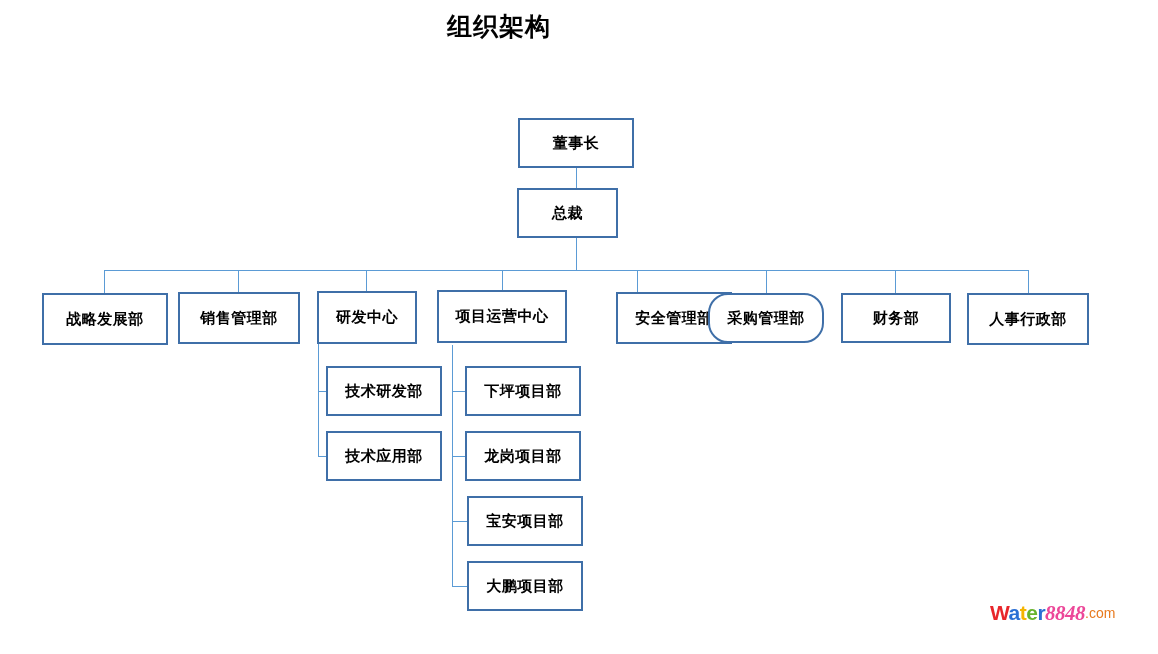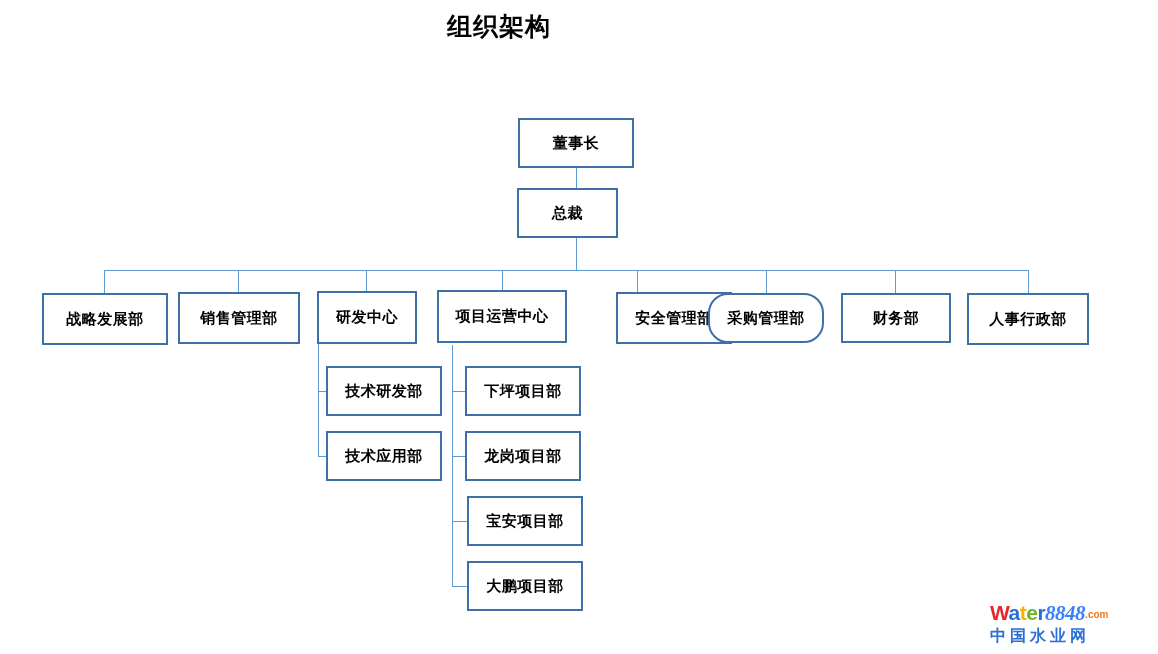--- a/index.html
+++ b/index.html
@@ -70,31 +70,31 @@
     line-height: 22px;
     letter-spacing: -0.5px;
     white-space: nowrap;
   }
   .wm-line1 .w { color: #e8262b; }
   .wm-line1 .a { color: #2a6fd4; }
   .wm-line1 .t { color: #f5b400; }
   .wm-line1 .e { color: #67b32e; }
   .wm-line1 .r { color: #2a6fd4; }
   .wm-num {
-    color: #3b82f6;
+    color: #ec4899;
     font-style: italic;
     font-family: "Liberation Serif", "DejaVu Serif", serif;
     font-size: 21px;
     font-weight: bold;
   }
   .wm-dotcom {
     color: #e87a1e;
-    font-size: 10px;
+    font-size: 14px;
     font-family: "Liberation Sans", "DejaVu Sans", sans-serif;
-    font-weight: bold;
+    font-weight: normal;
     vertical-align: 2px;
     letter-spacing: 0px;
   }
   .wm-line2 {
     color: #2a6fd4;
     font-family: "Liberation Sans", "DejaVu Sans", sans-serif;
     font-weight: bold;
     font-size: 16px;
     line-height: 20px;
     letter-spacing: 4px;
@@ -195,16 +195,15 @@
   <div class="node" style="left:467px; top:496px; width:116px; height:50px;">
     <span>宝安项目部</span>
   </div>
 
   <div class="node" style="left:467px; top:561px; width:116px; height:50px;">
     <span>大鹏项目部</span>
   </div>
 
   <div class="watermark">
     <div class="wm-line1"><span class="w">W</span><span class="a">a</span><span class="t">t</span><span class="e">e</span><span class="r">r</span><span class="wm-num">8848</span><span class="wm-dotcom">.com</span></div>
-    <div class="wm-line2">中国水业网</div>
   </div>
 
 </div>
 
 </body></html>

